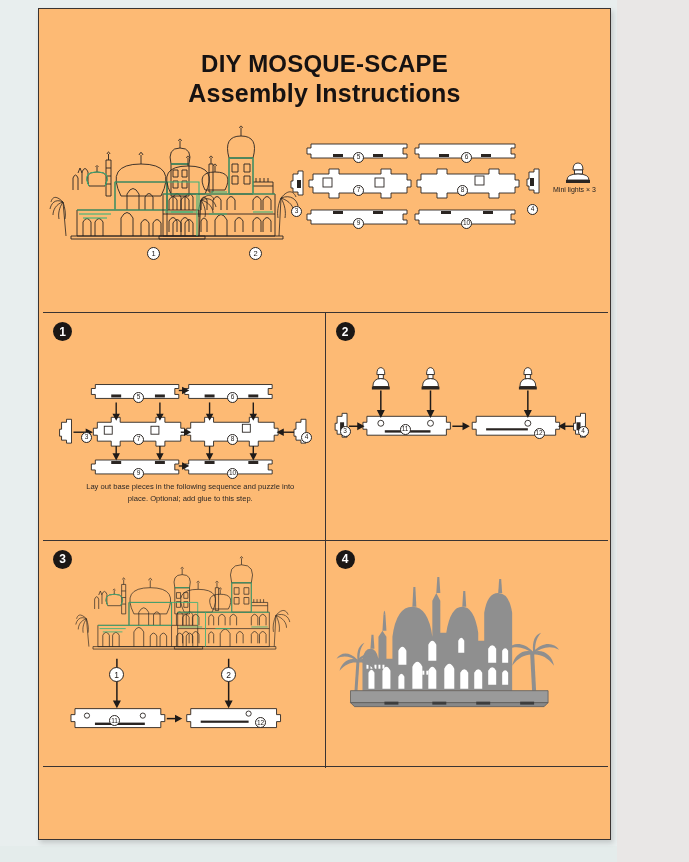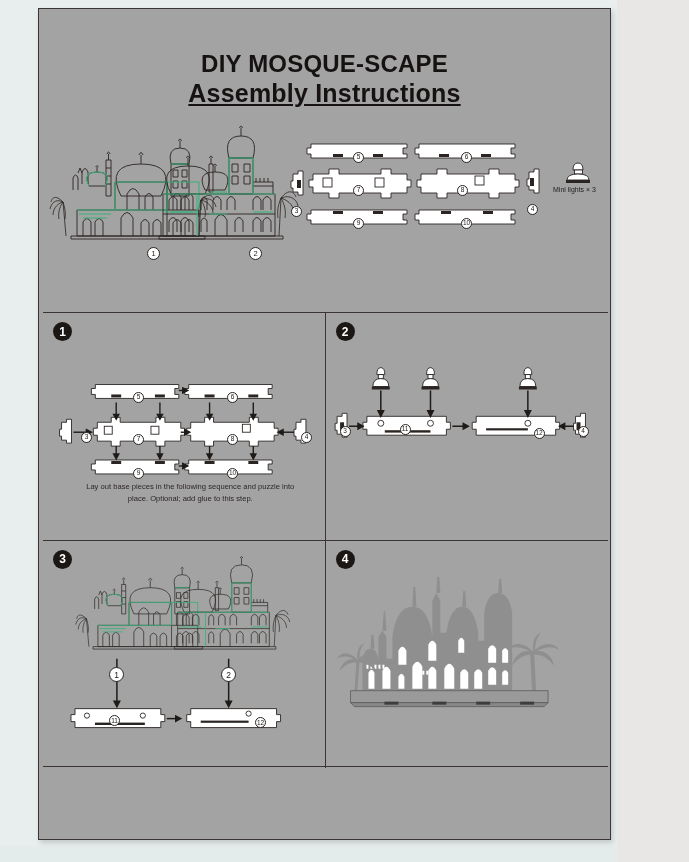--- a/index.html
+++ b/index.html
@@ -26,21 +26,21 @@
     left: 0; top: 846px;
     width: 617px; height: 16px;
     background: #e4eceb;
   }
   .page {
     position: absolute;
     left: 38px;
     top: 8px;
     width: 573px;
     height: 832px;
-    background: #a3a3a3;
+    background: #fdba74;
     border: 1.5px solid #3a3432;
     box-sizing: border-box;
     box-shadow: 2px 3px 5px rgba(0,0,0,0.16);
   }
 
   
   .title-block {
     text-align: center;
     padding-top: 42px;
   }
@@ -51,21 +51,20 @@
     color: #161212;
     line-height: 1.1;
   }
   .title-line2 {
     font-size: 25px;
     font-weight: bold;
     letter-spacing: 0.2px;
     color: #161212;
     line-height: 1.15;
     margin-top: 2px;
-    text-decoration: underline;
   }
 
   
   .parts-area {
     position: relative;
     height: 155px;
     margin-top: 16px;
   }
   .parts-left {
     position: absolute;

